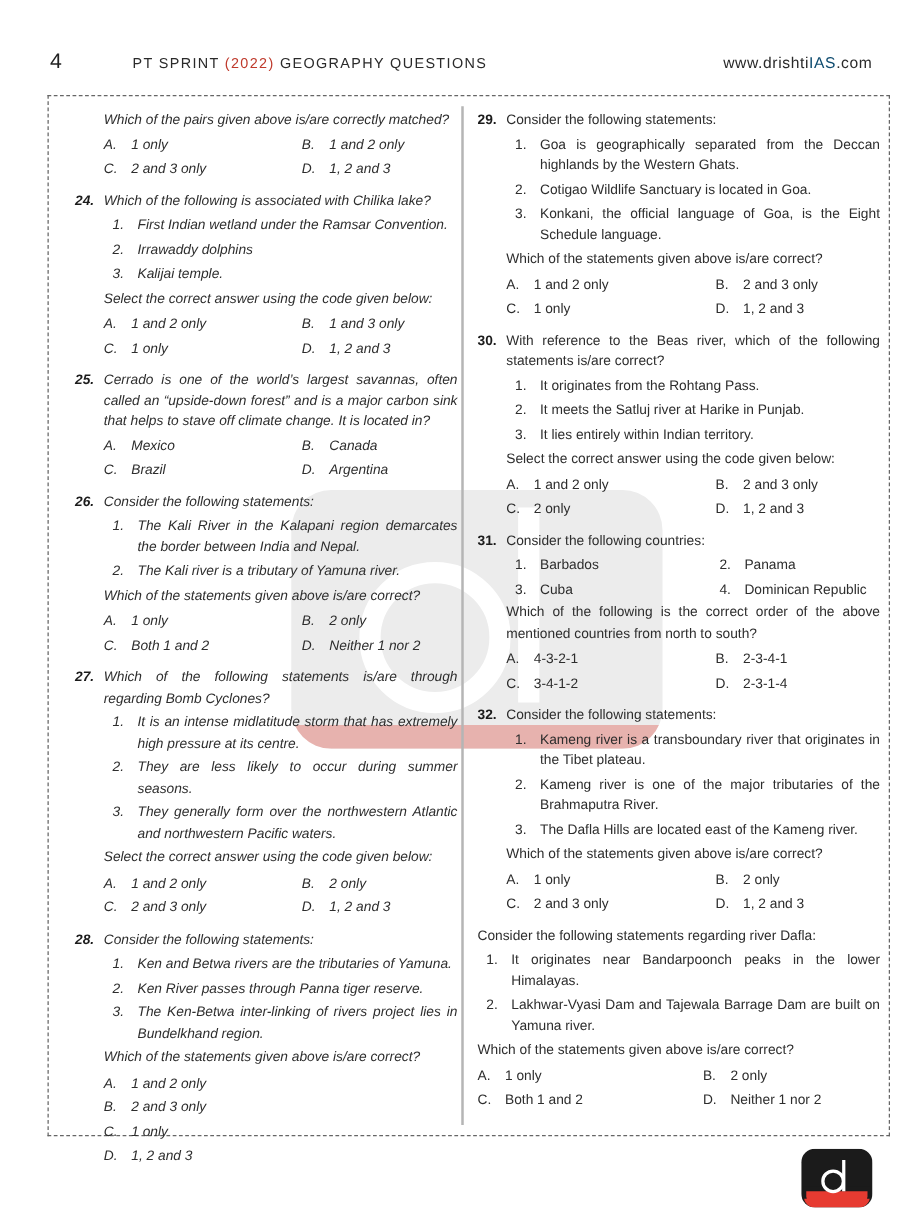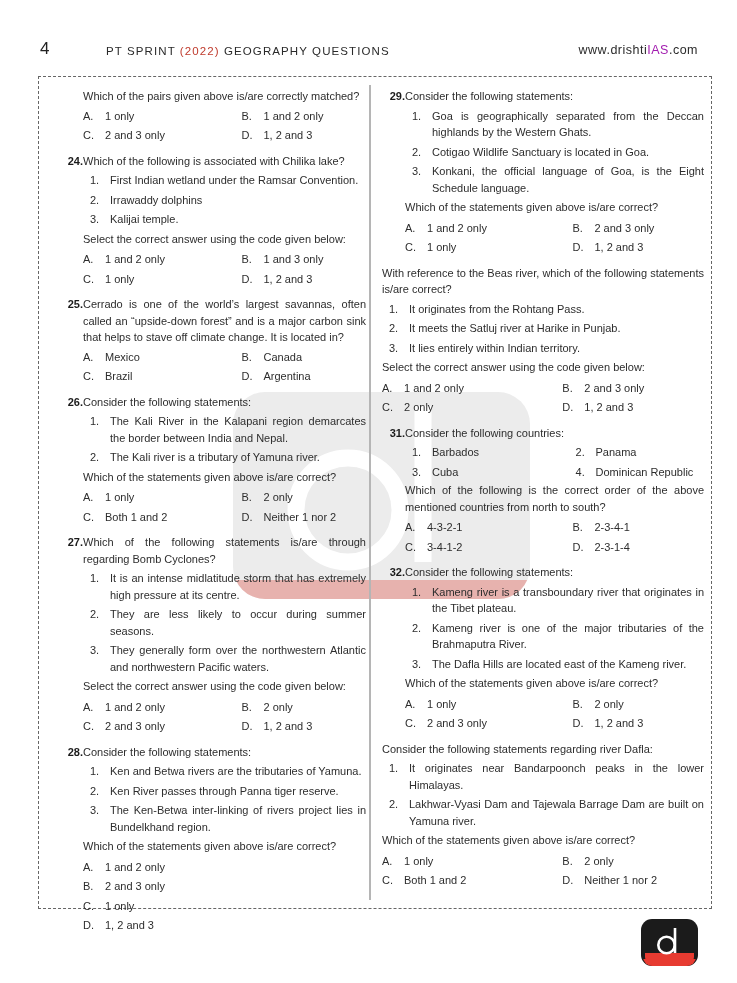--- a/index.html
+++ b/index.html
@@ -6,33 +6,33 @@
   body{
     width:737px;height:983px;position:relative;background:#ffffff;
     font-family:"Liberation Sans", sans-serif;color:#2d2d2d;overflow:hidden;
   }
   
   .header{position:absolute;left:0;top:0;width:737px;height:70px;z-index:3;}
   .page-num{position:absolute;left:40px;top:39px;font-size:17px;color:#222;}
   .doc-title{position:absolute;left:68px;top:45px;font-size:11.5px;letter-spacing:1.1px;color:#2a2a2a;white-space:nowrap;padding-left:38px;}
   .doc-title .yr{color:#bf3a2c;}
   .site-url{position:absolute;right:39px;top:43px;font-size:12.5px;letter-spacing:.5px;color:#2a2a2a;white-space:nowrap;}
-  .site-url .accent{color:#a21caf;}
+  .site-url .accent{color:#0c4a6e;}
   
   .content-box{
     position:absolute;left:38px;top:76px;width:672px;height:831px;
     border:1.5px dashed #666;z-index:1;background:transparent;
   }
   .col-divider{position:absolute;left:330px;top:8px;height:815px;width:1.5px;background:#b5b5b5;z-index:2;}
   .col{position:absolute;top:11px;font-size:11px;line-height:1.5;z-index:2;}
-  .col-left{left:21px;width:306px;}
+  .col-left{left:21px;width:306px;font-style:italic;}
   .col-right{left:343px;width:322px;}
   
   .question{display:flex;margin-bottom:9px;}
-  .q-num{width:23px;flex:none;font-weight:bold;color:#1b1b1b;text-align:right;}
+  .q-num{width:23px;flex:none;font-weight:bold;color:#1b1b1b;}
   .q-body{flex:1;min-width:0;}
   .stem{margin:0 0 3px 0;text-align:justify;}
   .statements{margin:0 0 2px 0;}
   .statement{display:flex;margin-bottom:3px;padding-left:7px;}
   .s-num{width:20px;flex:none;}
   .s-text{flex:1;text-align:justify;}
   .statements.grid2{display:grid;grid-template-columns:56% 44%;padding-left:7px;row-gap:3px;}
   .statements.grid2 .statement{padding-left:0;margin-bottom:0;}
   .lead-out{margin:1px 0 4px 0;text-align:justify;}
   .options.grid2{display:grid;grid-template-columns:56% 44%;row-gap:3px;}
@@ -304,20 +304,21 @@
               <span class="o-text">1 only</span>
             </div>
             <div class="option">
               <span class="o-letter">D.</span>
               <span class="o-text">1, 2 and 3</span>
             </div>
           </div>
         </div>
       </div>
       <div class="question">
+        <div class="q-num">30.</div>
         <div class="q-body">
           <p class="stem">With reference to the Beas river, which of the following statements is/are correct?</p>
           <div class="statements">
             <div class="statement">
               <span class="s-num">1.</span>
               <span class="s-text">It originates from the Rohtang Pass.</span>
             </div>
             <div class="statement">
               <span class="s-num">2.</span>
               <span class="s-text">It meets the Satluj river at Harike in Punjab.</span>

